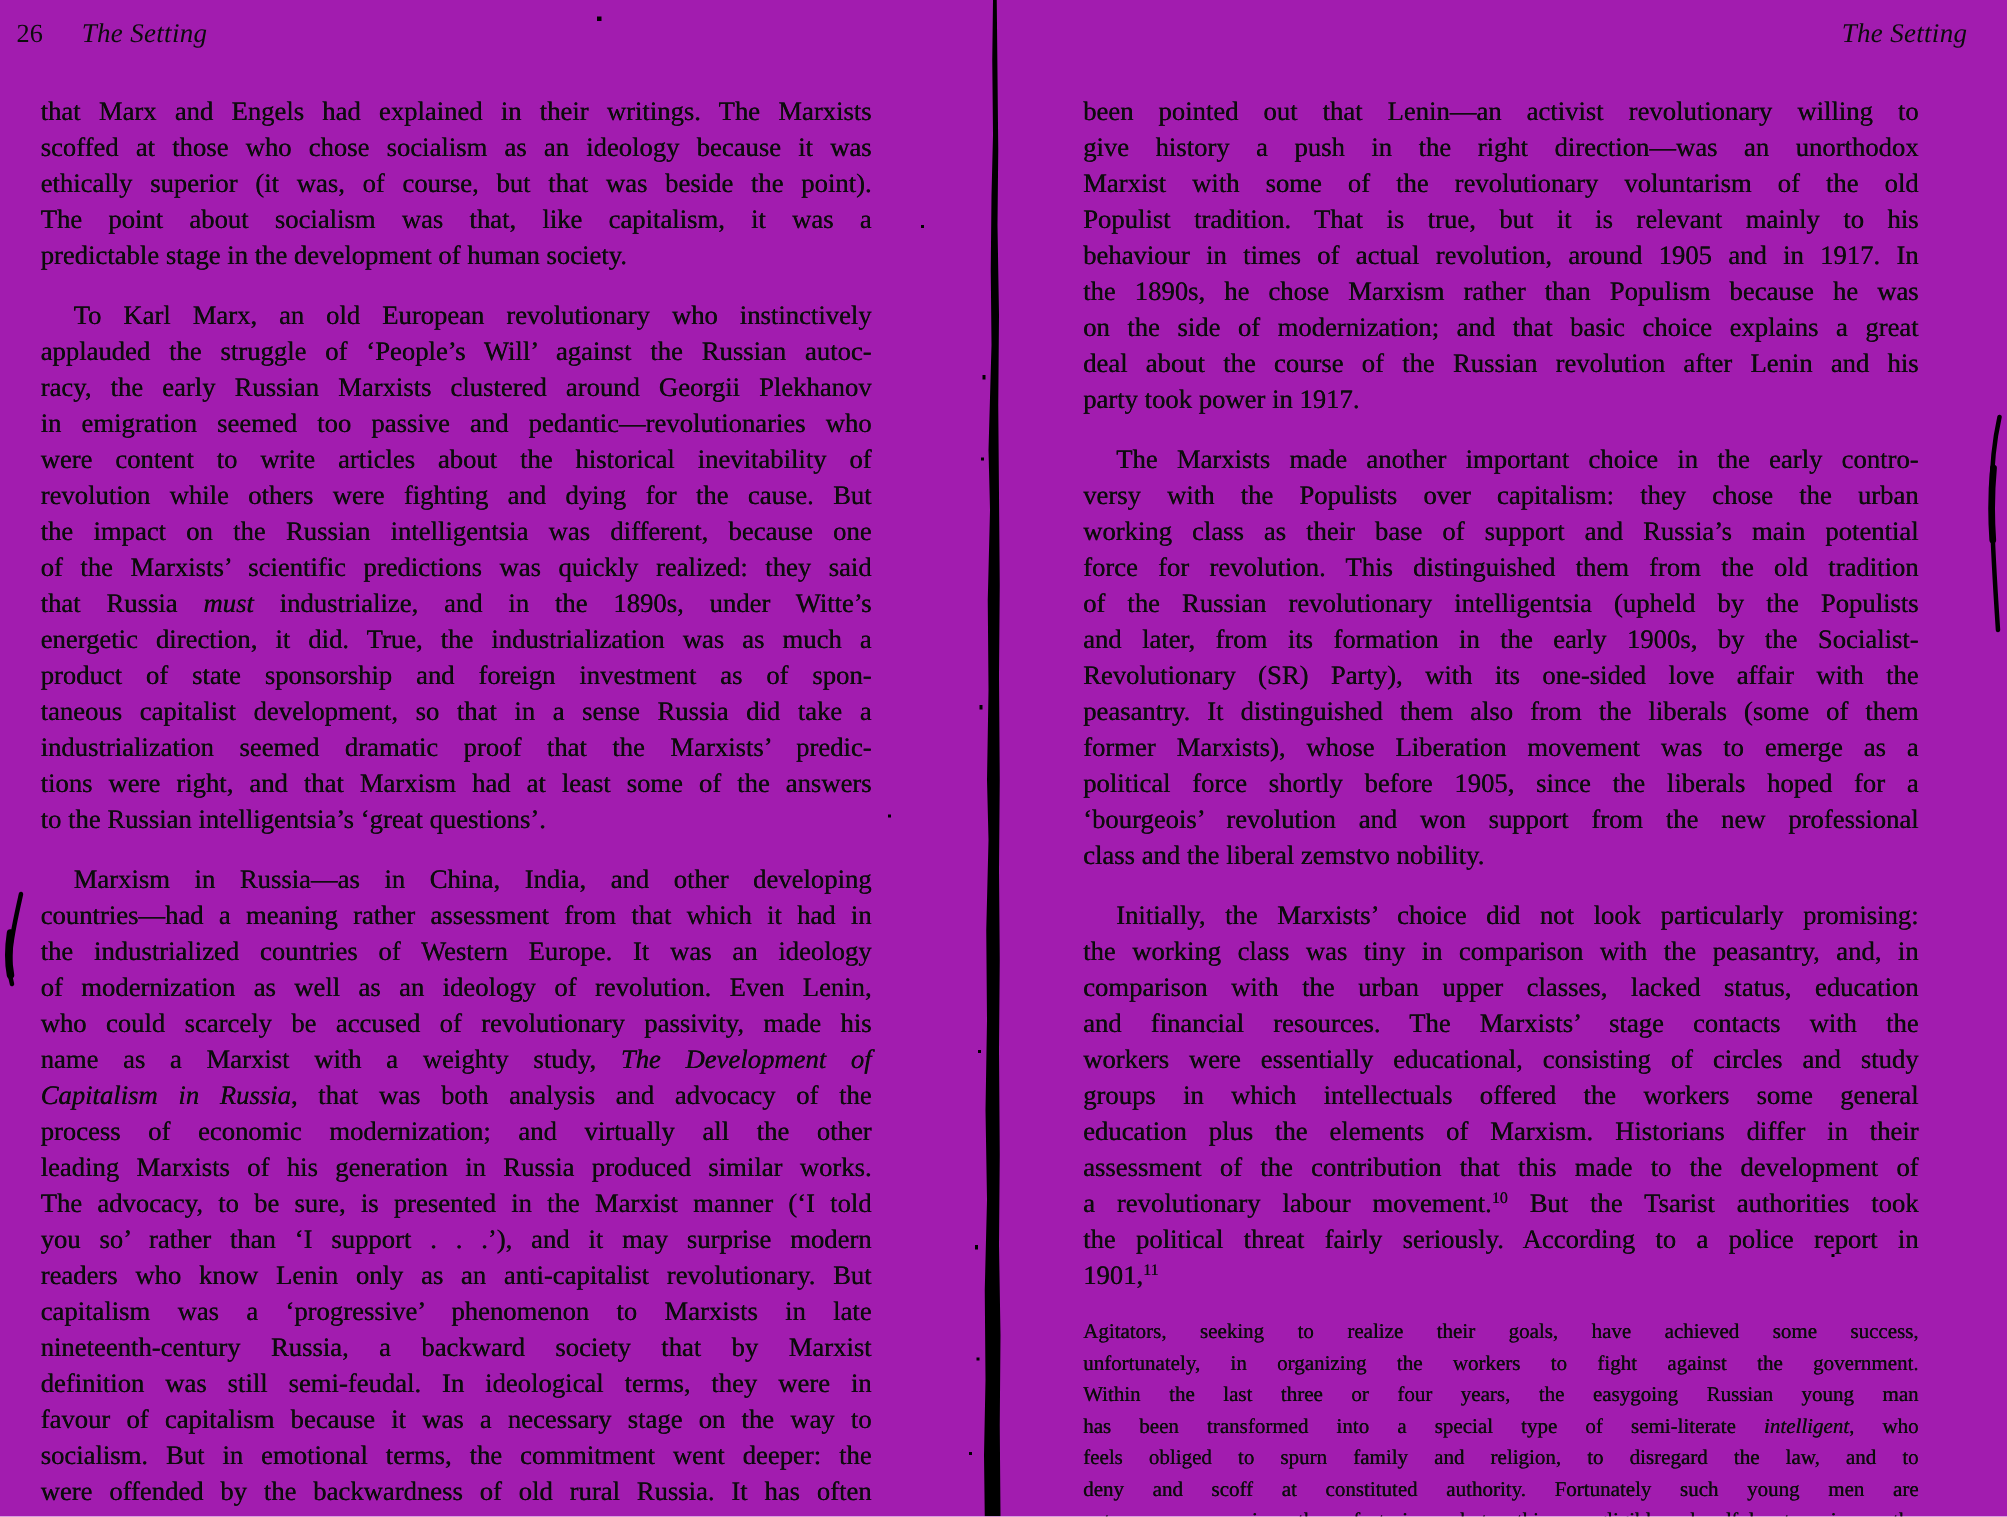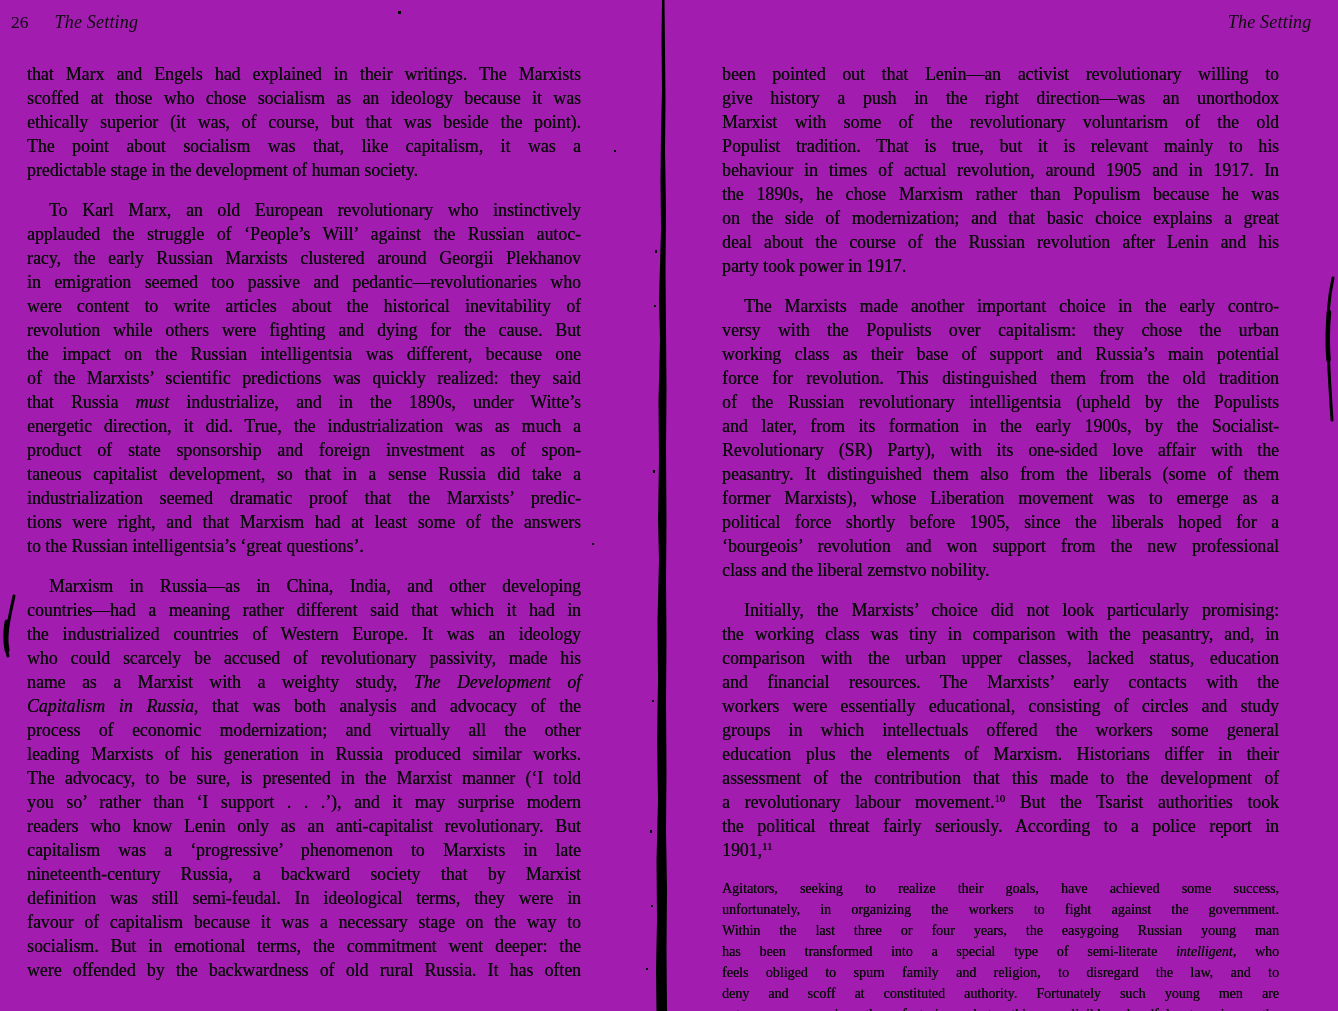--- a/index.html
+++ b/index.html
@@ -66,22 +66,23 @@
         <div class="line">that Russia <i>must</i> industrialize, and in the 1890s, under Witte’s</div>
         <div class="line">energetic direction, it did. True, the industrialization was as much a</div>
         <div class="line">product of state sponsorship and foreign investment as of spon-</div>
         <div class="line">taneous capitalist development, so that in a sense Russia did take a</div>
         <div class="line">industrialization seemed dramatic proof that the Marxists’ predic-</div>
         <div class="line">tions were right, and that Marxism had at least some of the answers</div>
         <div class="line last">to the Russian intelligentsia’s ‘great questions’.</div>
       </div>
       <div class="para">
         <div class="line indent">Marxism in Russia—as in China, India, and other developing</div>
-        <div class="line">countries—had a meaning rather different said that which it had in</div>
+        <div class="line">countries—had a meaning rather assessment from that which it had in</div>
         <div class="line">the industrialized countries of Western Europe. It was an ideology</div>
+        <div class="line">of modernization as well as an ideology of revolution. Even Lenin,</div>
         <div class="line">who could scarcely be accused of revolutionary passivity, made his</div>
         <div class="line">name as a Marxist with a weighty study, <i>The Development of</i></div>
         <div class="line"><i>Capitalism in Russia</i>, that was both analysis and advocacy of the</div>
         <div class="line">process of economic modernization; and virtually all the other</div>
         <div class="line">leading Marxists of his generation in Russia produced similar works.</div>
         <div class="line">The advocacy, to be sure, is presented in the Marxist manner (‘I told</div>
         <div class="line">you so’ rather than ‘I support . . .’), and it may surprise modern</div>
         <div class="line">readers who know Lenin only as an anti-capitalist revolutionary. But</div>
         <div class="line">capitalism was a ‘progressive’ phenomenon to Marxists in late</div>
         <div class="line">nineteenth-century Russia, a backward society that by Marxist</div>
@@ -114,21 +115,21 @@
         <div class="line">peasantry. It distinguished them also from the liberals (some of them</div>
         <div class="line">former Marxists), whose Liberation movement was to emerge as a</div>
         <div class="line">political force shortly before 1905, since the liberals hoped for a</div>
         <div class="line">‘bourgeois’ revolution and won support from the new professional</div>
         <div class="line last">class and the liberal zemstvo nobility.</div>
       </div>
       <div class="para">
         <div class="line indent">Initially, the Marxists’ choice did not look particularly promising:</div>
         <div class="line">the working class was tiny in comparison with the peasantry, and, in</div>
         <div class="line">comparison with the urban upper classes, lacked status, education</div>
-        <div class="line">and financial resources. The Marxists’ early contacts with the</div>
+        <div class="line">and financial resources. The Marxists’ stage contacts with the</div>
         <div class="line">workers were essentially educational, consisting of circles and study</div>
         <div class="line">groups in which intellectuals offered the workers some general</div>
         <div class="line">education plus the elements of Marxism. Historians differ in their</div>
         <div class="line">assessment of the contribution that this made to the development of</div>
         <div class="line">a revolutionary labour movement.<sup>10</sup> But the Tsarist authorities took</div>
         <div class="line">the political threat fairly seriously. According to a police report in</div>
         <div class="line last">1901,<sup>11</sup></div>
       </div>
       <div class="para quote">
         <div class="line">Agitators, seeking to realize their goals, have achieved some success,</div>

